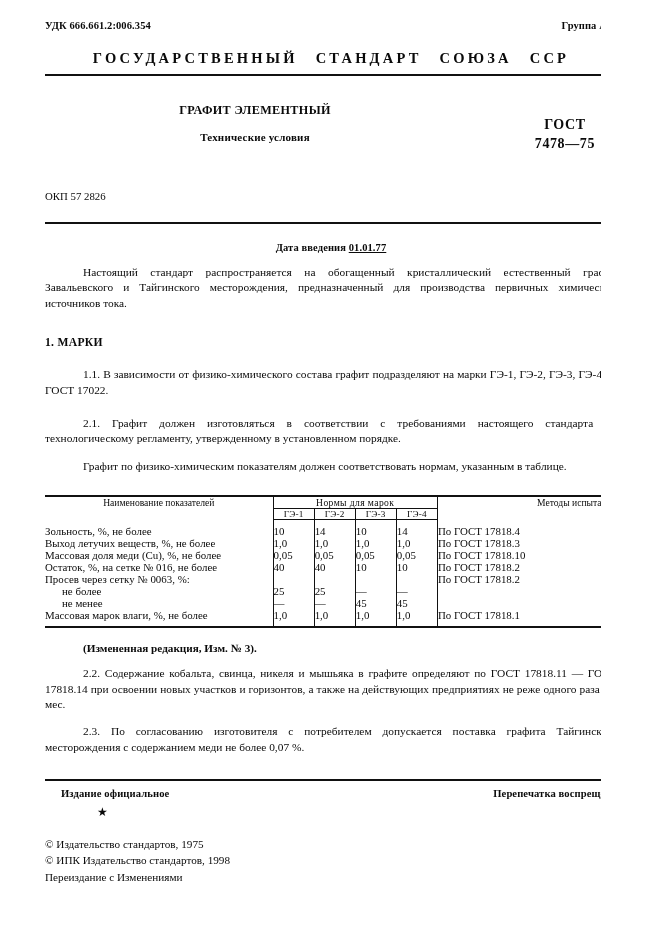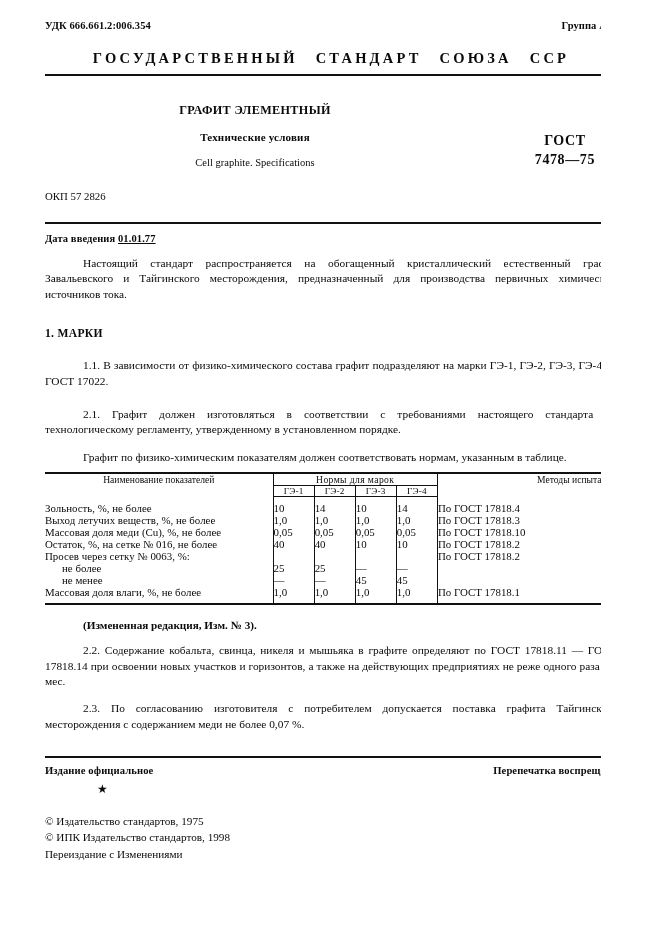--- a/index.html
+++ b/index.html
@@ -76,40 +76,40 @@
     margin-top: 13px;
     letter-spacing: 0.2px;
   }
   .t-eng {
     font-size: 10.5px;
     margin-top: 14px;
   }
   .gostnum {
     position: absolute;
     right: 22px;
-    top: 34px;
+    top: 18px;
     text-align: center;
     font-weight: bold;
     font-size: 14px;
     line-height: 1.35;
     letter-spacing: 0.6px;
   }
   .okp {
     font-size: 10.8px;
     margin-top: -4px;
   }
   .rule-mid {
     border-top: 2.1px solid #111;
     margin-top: 20px;
   }
   .dateintro {
-    text-align: left;
+    text-align: center;
     font-weight: bold;
     font-size: 10.5px;
-    margin-top: 9px;
+    margin-top: 18px;
     letter-spacing: 0.1px;
   }
   .dateintro .u { text-decoration: underline; }
 
   
   p.body {
     font-size: 11.4px;
     line-height: 1.35;
     text-align: justify;
     margin: 0;
@@ -123,21 +123,21 @@
     margin: 25px 0 0 0;
     letter-spacing: 0.3px;
   }
   p.after-sec { margin-top: 18px; }
   p.tight { margin-top: 12px; }
 
   
   table.spec {
     width: 100%;
     border-collapse: collapse;
-    margin-top: 7px;
+    margin-top: 21px;
     font-size: 10.9px;
   }
   table.spec td, table.spec th {
     padding: 0;
     font-weight: normal;
     vertical-align: top;
   }
   .tb-top    { border-top: 2.0px solid #111; }
   .tb-bottom { border-bottom: 2.0px solid #111; }
   .hdr-name {
@@ -204,20 +204,21 @@
     border-top: 2.0px solid #111;
     margin-top: 24px;
   }
   .footer-row {
     display: flex;
     justify-content: space-between;
     font-weight: bold;
     font-size: 10.6px;
     padding-top: 7px;
     letter-spacing: 0.1px;
+    margin-left: 16px;
   }
   .star {
     font-size: 12px;
     margin-top: 7px;
     padding-left: 52px;
     line-height: 1;
   }
   .copyright {
     font-size: 11.2px;
     line-height: 1.45;
@@ -237,21 +238,20 @@
 
     <div class="gost-banner">
       <span class="w">ГОСУДАРСТВЕННЫЙ</span><span class="w">СТАНДАРТ</span><span class="w">СОЮЗА</span><span class="w">ССР</span>
     </div>
     <div class="rule-thick"></div>
 
     <div class="titleblock">
       <div class="titles">
         <div class="t-main">ГРАФИТ ЭЛЕМЕНТНЫЙ</div>
         <div class="t-sub">Технические условия</div>
-        <div class="t-eng">Cell graphite. Specifications</div>
       </div>
       <div class="gostnum">
         <div>ГОСТ</div>
         <div>7478—75</div>
       </div>
     </div>
 
     <div class="okp">ОКП 57 2826</div>
 
     <div class="rule-mid"></div>
@@ -334,21 +334,21 @@
         </tr>
         <tr>
           <td class="pname indent">не менее</td>
           <td class="val dash">—</td>
           <td class="val sep-thin dash">—</td>
           <td class="val sep-thick">45</td>
           <td class="val sep-thin">45</td>
           <td class="method"></td>
         </tr>
         <tr class="lastrow">
-          <td class="pname tb-bottom">Массовая доля влаги, %, не более</td>
+          <td class="pname tb-bottom">Массовая марок влаги, %, не более</td>
           <td class="val tb-bottom">1,0</td>
           <td class="val sep-thin tb-bottom">1,0</td>
           <td class="val sep-thick tb-bottom">1,0</td>
           <td class="val sep-thin tb-bottom">1,0</td>
           <td class="method tb-bottom">По ГОСТ 17818.1</td>
         </tr>
       </tbody>
     </table>
 
     <p class="bold-note">(Измененная редакция, Изм. № 3).</p>

